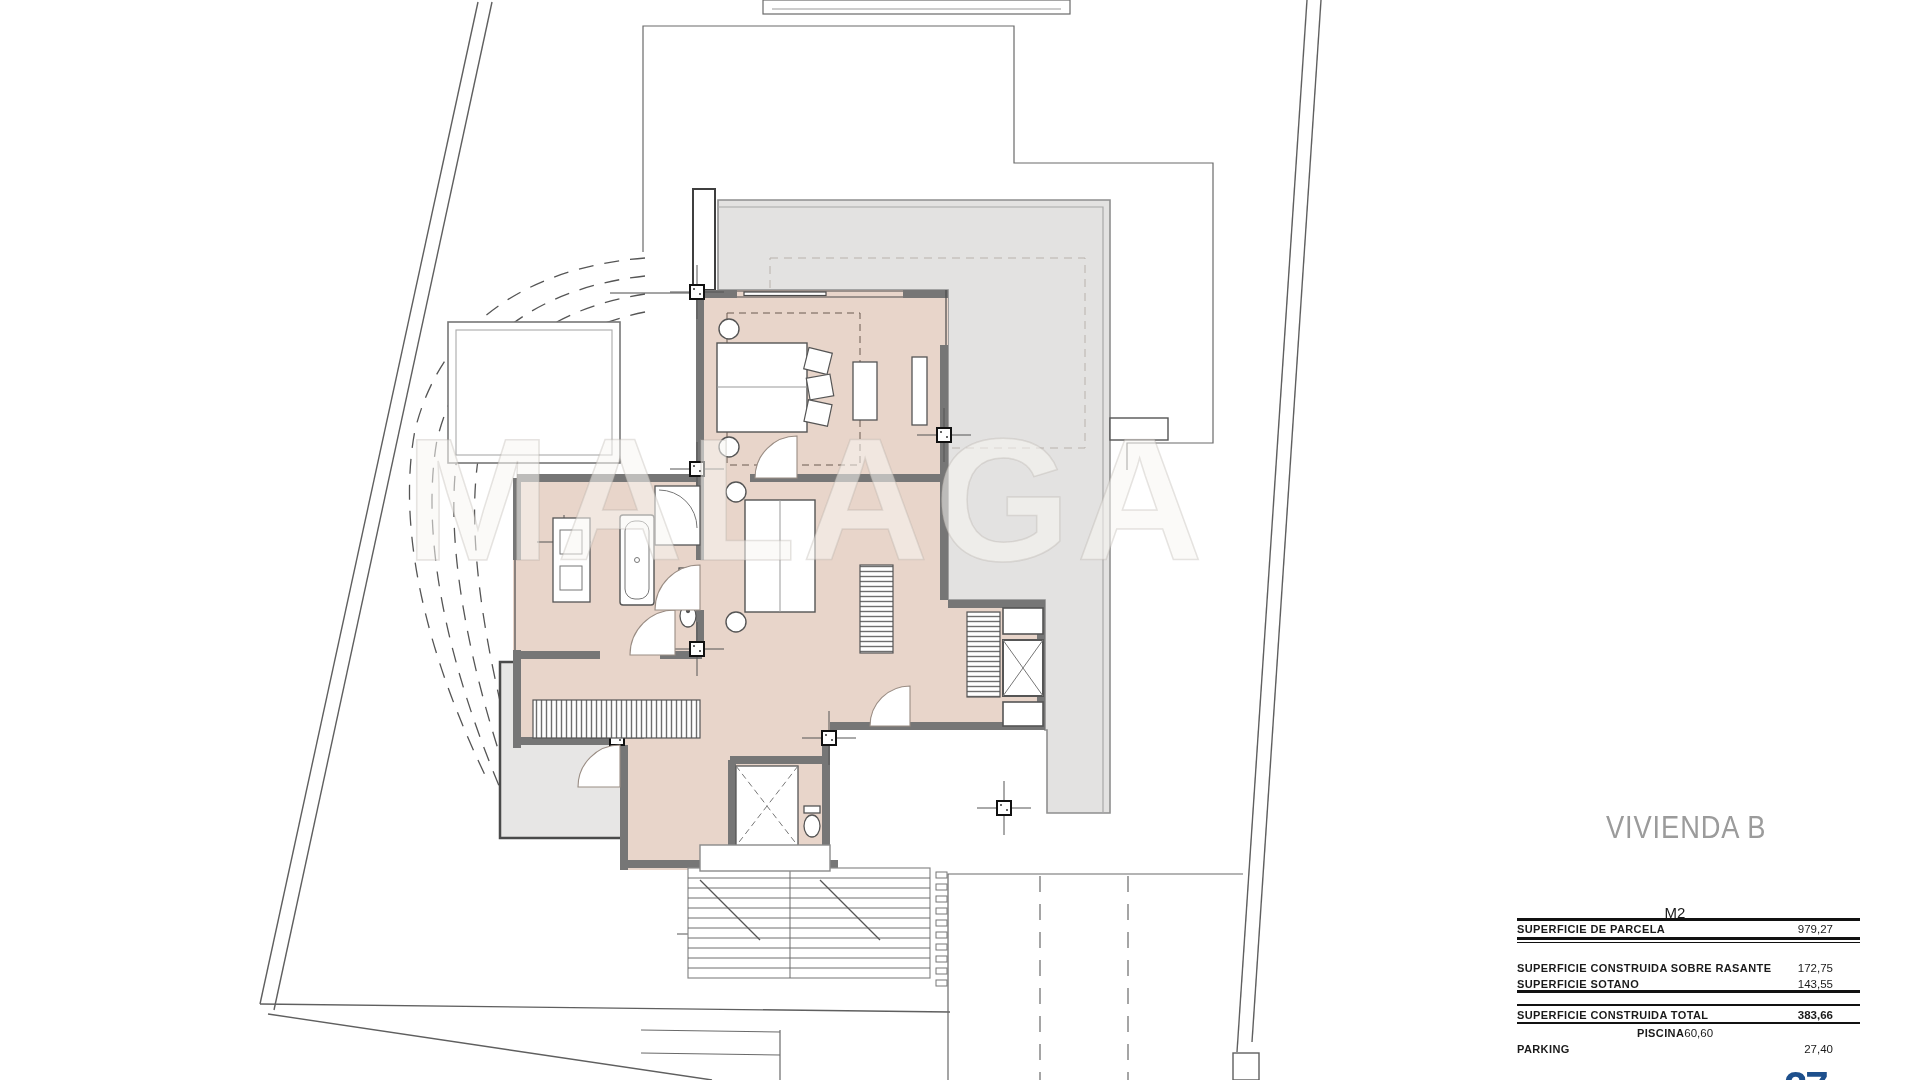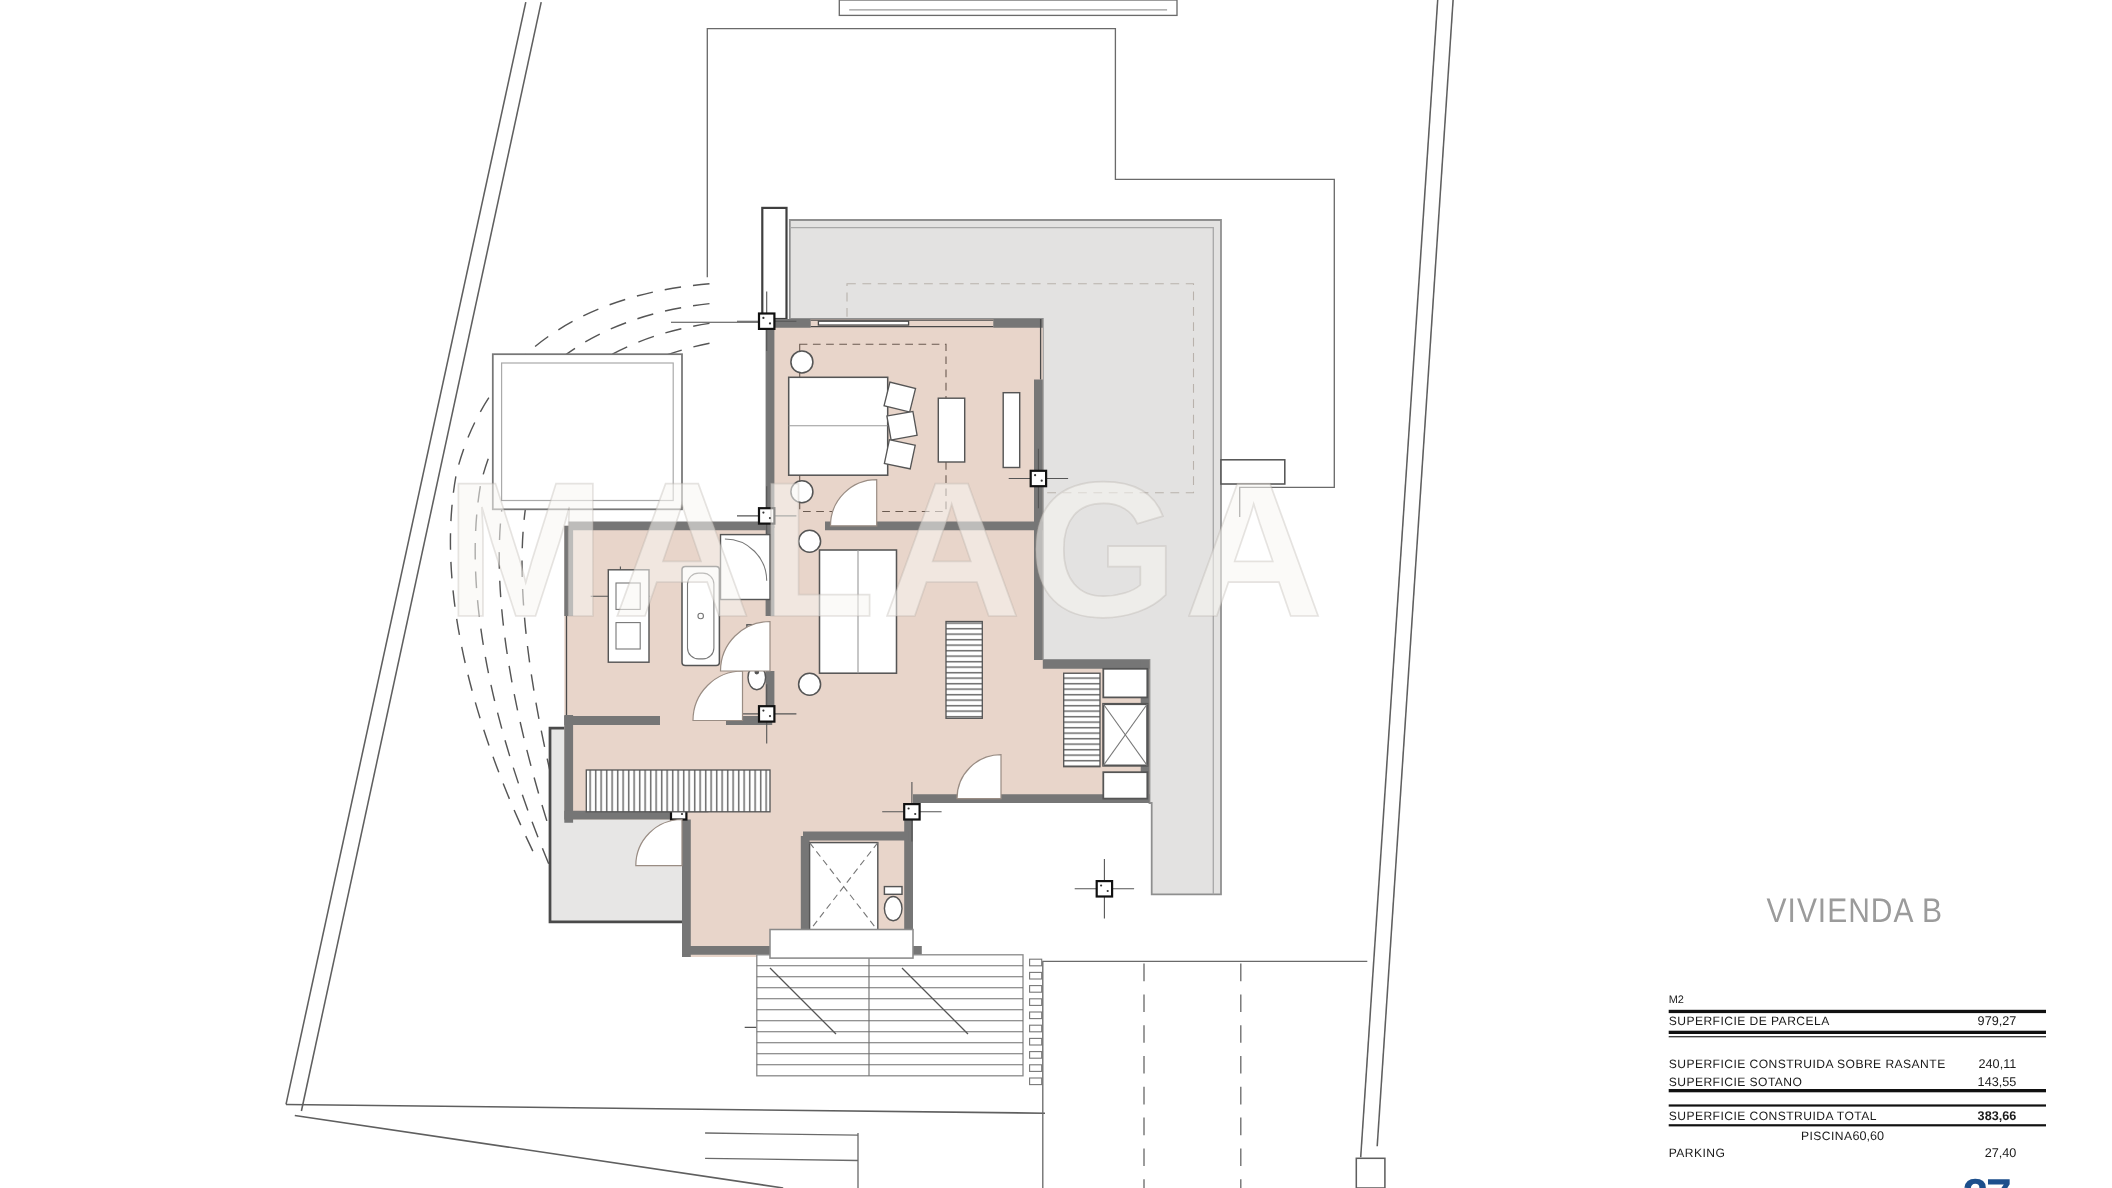--- a/index.html
+++ b/index.html
@@ -4,25 +4,25 @@
 <style>
   html,body{margin:0;padding:0;background:#ffffff;}
   body{width:1920px;height:1080px;position:relative;overflow:hidden;
        font-family:"Liberation Sans",sans-serif;}
   #plan-svg{position:absolute;left:0;top:0;}
   .vivienda-label{position:absolute;left:1606px;top:810px;font-size:31px;color:#9b9b9b;
        letter-spacing:1px;transform:scaleX(.88);transform-origin:left top;font-weight:400;}
   .areas-table{position:absolute;left:1517px;top:904px;width:343px;font-size:11.5px;color:#1a1a1a;}
   .tbl-row{position:absolute;left:0;width:316px;height:14px;display:flex;
        justify-content:space-between;align-items:center;}
-  .tbl-row .lbl{font-weight:400;letter-spacing:.4px;font-size:11px;white-space:nowrap;}
+  .tbl-row .lbl{font-weight:700;letter-spacing:.4px;font-size:11px;white-space:nowrap;}
   .tbl-row .val{font-weight:400;font-size:11.5px;}
   .tbl-row .val.bold{font-weight:700;}
   .tbl-rule{position:absolute;left:0;width:343px;background:#111;}
-  .m2-head{position:absolute;left:0;top:0;width:316px;text-align:left;font-size:10px;}
+  .m2-head{position:absolute;left:0;top:0;width:316px;text-align:center;font-size:15px;}
   .logo-clip{position:absolute;left:1784px;top:1066px;width:60px;height:14px;overflow:hidden;}
   .logo-clip .logo-text{font-size:42px;font-weight:700;line-height:42px;letter-spacing:-2px;
        display:block;margin-top:0;}
 </style>
 </head>
 <body>
 
 <svg id="plan-svg" width="1920" height="1080" viewBox="0 0 1920 1080">
   <defs>
     <pattern id="hatchV" width="5" height="8" patternUnits="userSpaceOnUse">
@@ -307,21 +307,21 @@
   <div class="m2-head">M2</div>
   <div class="tbl-rule" style="top:14px;height:2.6px;"></div>
   <div class="tbl-row" style="top:18px;">
     <span class="lbl">SUPERFICIE DE PARCELA</span>
     <span class="val">979,27</span>
   </div>
   <div class="tbl-rule" style="top:33px;height:2.6px;"></div>
   <div class="tbl-rule" style="top:37.5px;height:1.2px;"></div>
   <div class="tbl-row" style="top:57px;">
     <span class="lbl">SUPERFICIE CONSTRUIDA SOBRE RASANTE</span>
-    <span class="val">240,11</span>
+    <span class="val">172,75</span>
   </div>
   <div class="tbl-row" style="top:72px;align-items:flex-end;">
     <span class="lbl">SUPERFICIE SOTANO</span>
     <span class="val">143,55</span>
   </div>
   <div class="tbl-rule" style="top:86px;height:2.6px;"></div>
   <div class="tbl-rule" style="top:100px;height:2px;"></div>
   <div class="tbl-row" style="top:104px;">
     <span class="lbl">SUPERFICIE CONSTRUIDA TOTAL</span>
     <span class="val bold">383,66</span>

